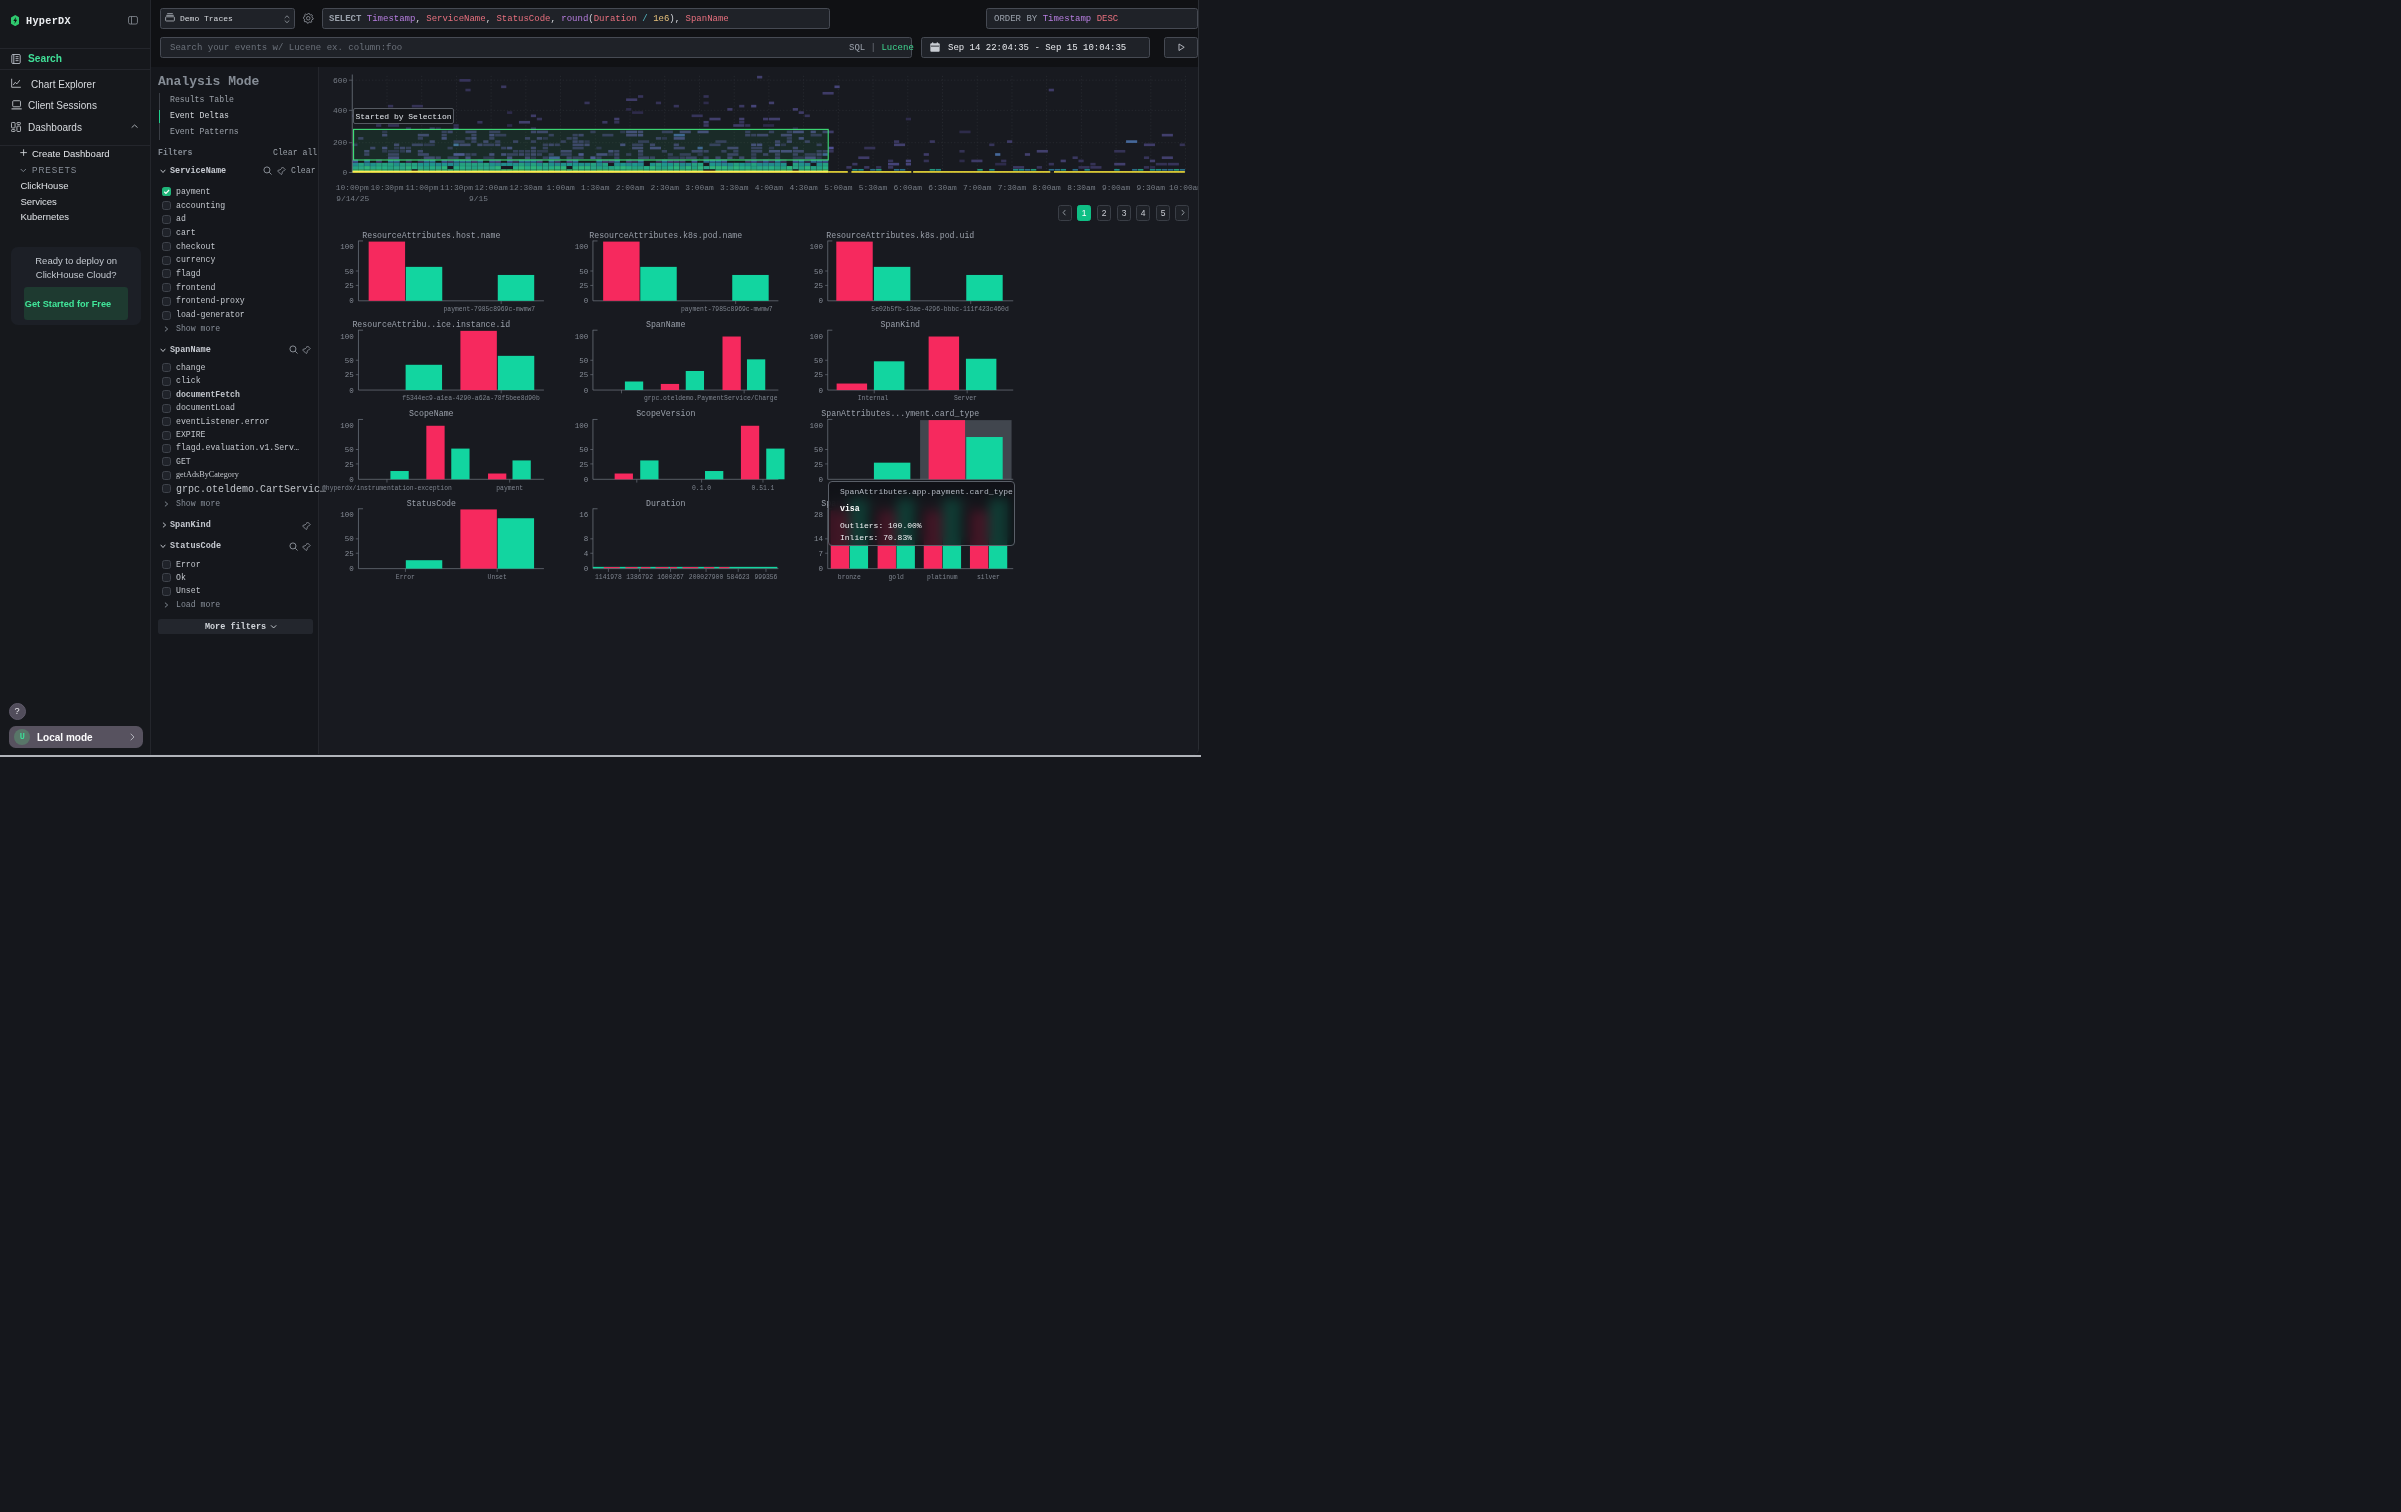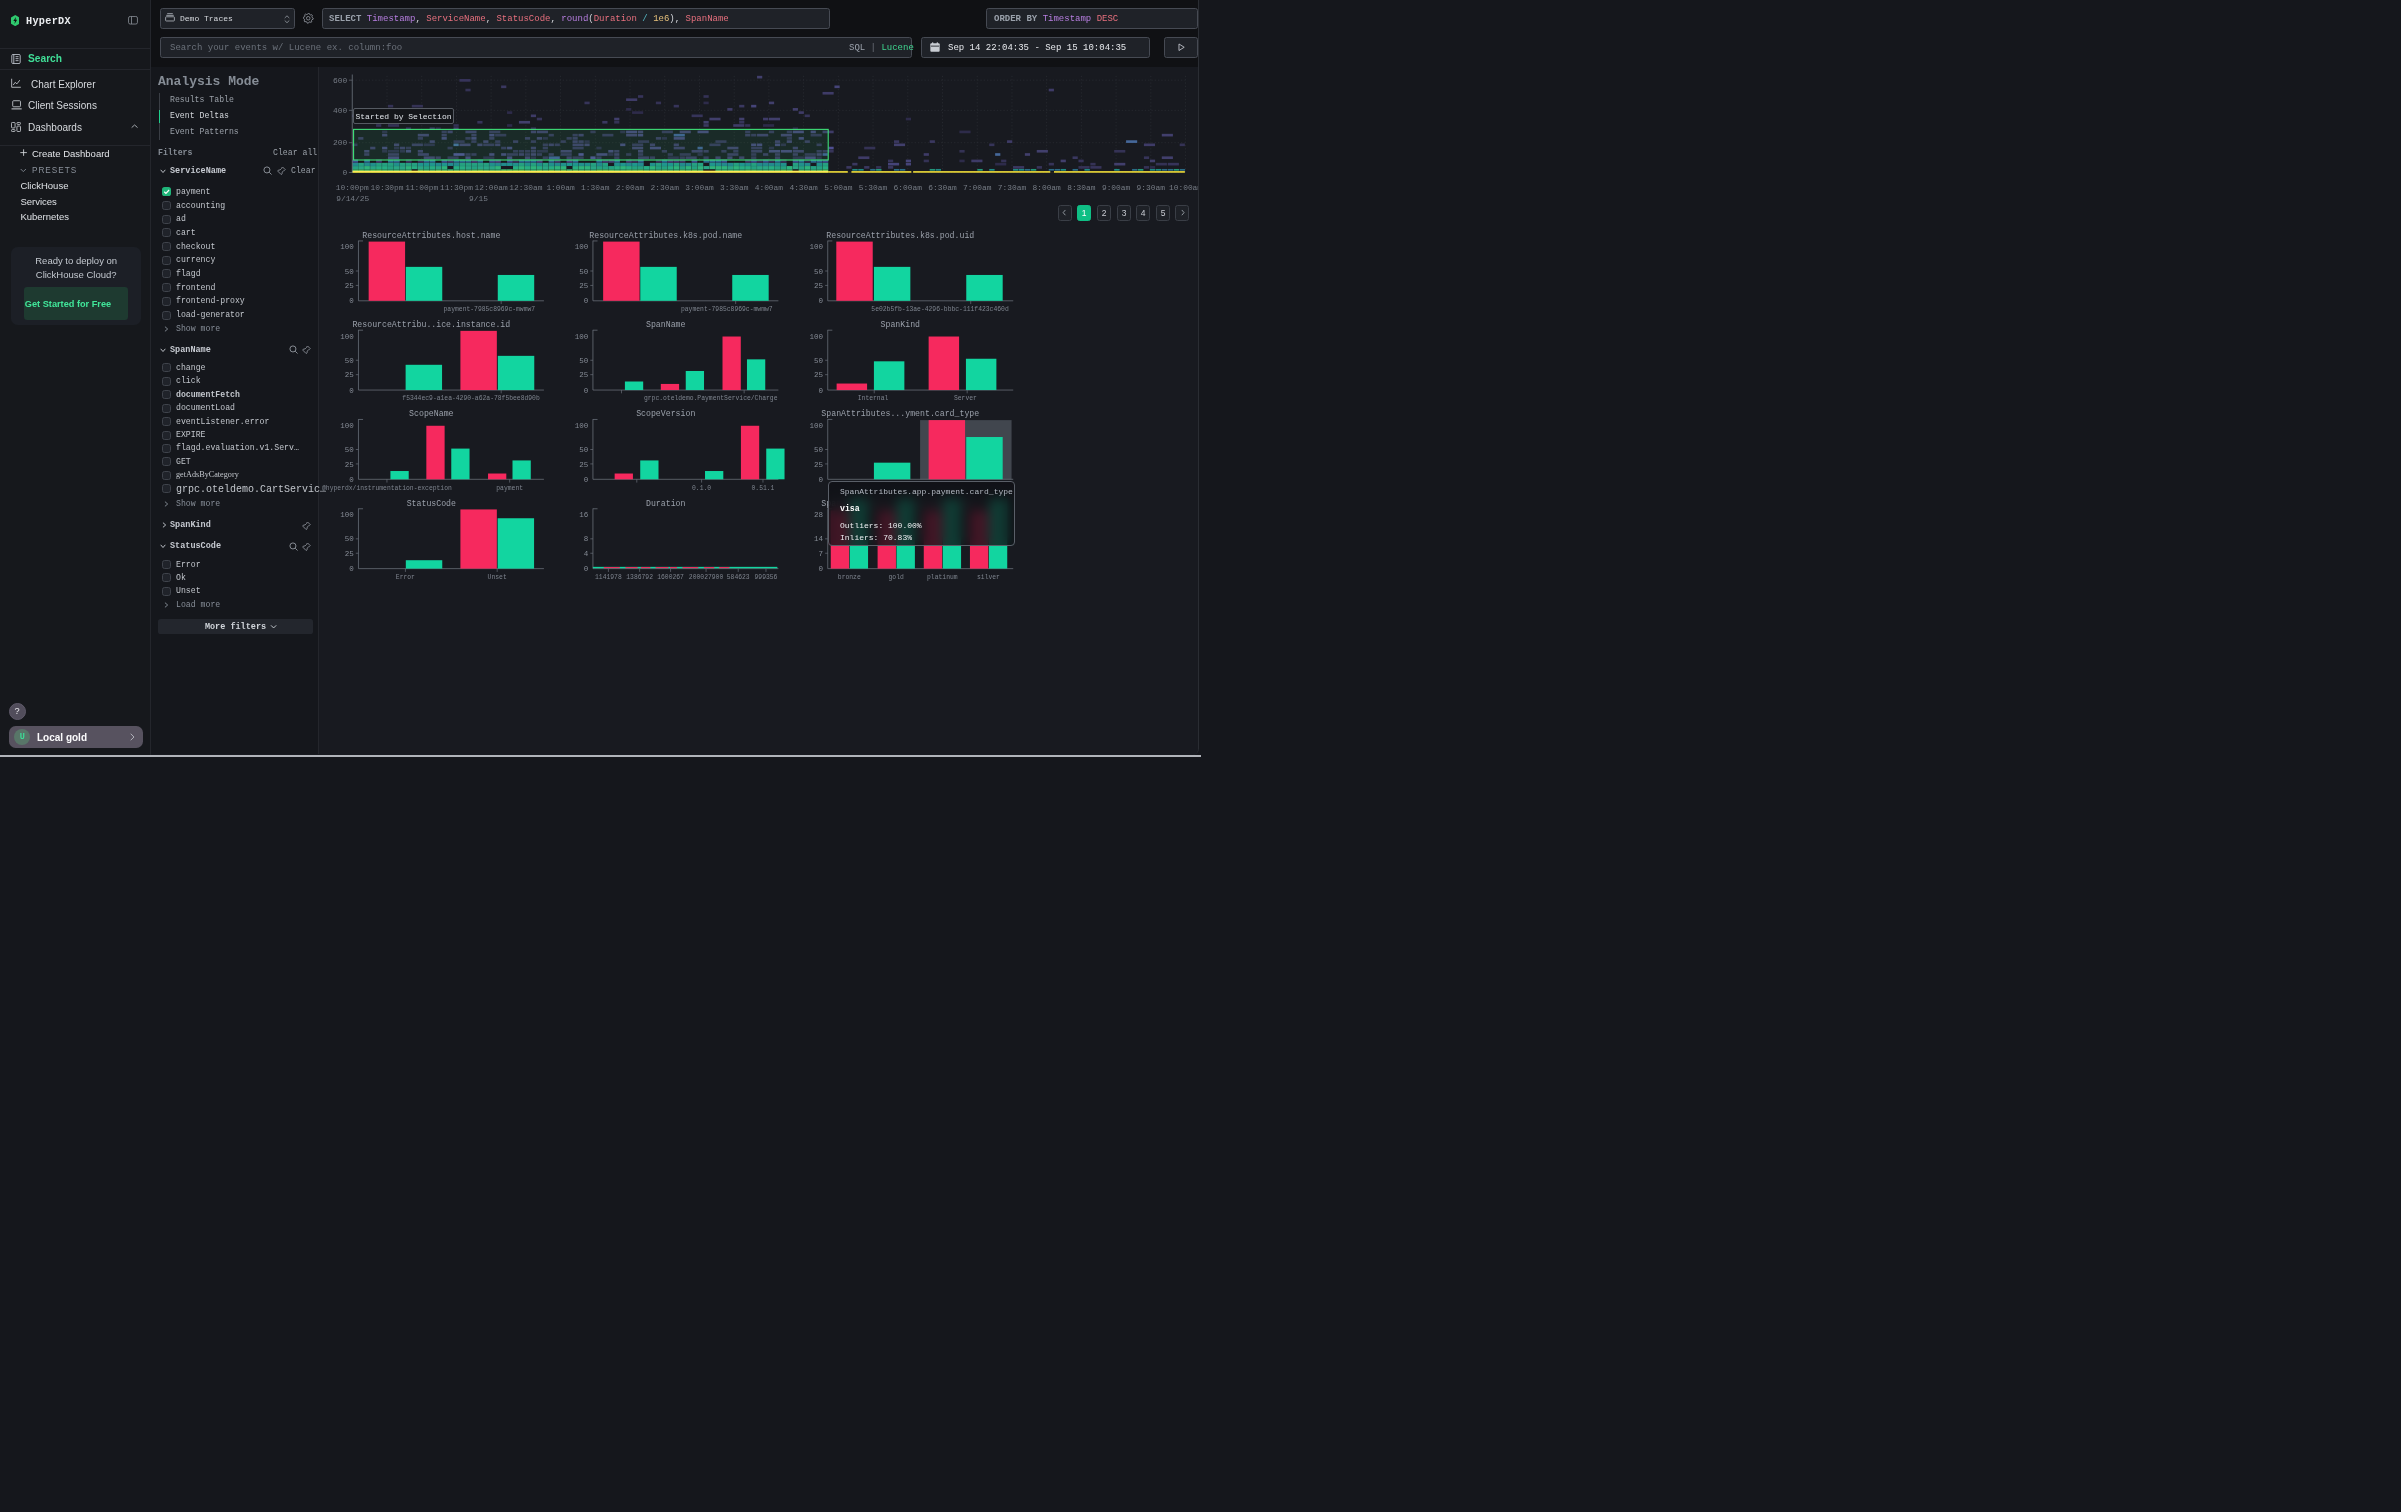--- a/index.html
+++ b/index.html
@@ -81,21 +81,21 @@
   <div class="abs" style="left:11.2px;top:247px;width:130px;height:78px;background:#1c1f26;border-radius:6.6px"></div>
   <div class="abs sans" style="left:11.2px;top:254px;width:130px;text-align:center;font-size:9.5px;line-height:14.3px;color:#c3c8cf">Ready to deploy on<br>ClickHouse Cloud?</div>
   <div class="abs" style="left:24px;top:287px;width:104px;height:33px;background:#1e3a30;border-radius:3.3px"></div>
   <div class="abs sans" style="left:24px;top:299px;width:88px;text-align:center;font-size:9.2px;font-weight:bold;color:#41e69a">Get Started for Free</div>
 
   <div class="abs" style="left:8.5px;top:703px;width:17px;height:17px;border-radius:50%;background:#514d5b;border:1px solid #5f5a6a"></div>
   <div class="abs sans" style="left:8.5px;top:706px;width:17px;text-align:center;font-size:9.2px;color:#e8e9ec">?</div>
   <div class="abs" style="left:8.5px;top:726px;width:134px;height:22.4px;border-radius:6.6px;background:#57525f"></div>
   <div class="abs" style="left:14px;top:729px;width:16.4px;height:16.4px;border-radius:50%;background:#587668"></div>
   <div class="abs mono" style="left:14px;top:732px;width:16.4px;text-align:center;font-size:8.5px;font-weight:bold;color:#3ddc97">U</div>
-  <div class="abs sans" style="left:37px;top:732px;font-size:10px;font-weight:bold;color:#fbfbfc">Local gold</div>
+  <div class="abs sans" style="left:37px;top:732px;font-size:10px;font-weight:bold;color:#fbfbfc">Local mode</div>
   <svg class="abs" style="left:130px;top:733px" width="4.6" height="8" viewBox="0 0 7 12" fill="none" stroke="#b9bdc4" stroke-width="1.4">
     <path d="M1 1 L6 6 L1 11"></path>
   </svg>
 </div>
 
 <div class="abs" style="left:160px;top:8.2px;width:135px;height:21px;background:#1f2228;border:0.7px solid #464a53;border-radius:2.6px"></div>
 <svg class="abs" style="left:165px;top:13px" width="10" height="8.5" viewBox="0 0 15 13" fill="none" stroke="#b9bec5" stroke-width="1.2">
   <line x1="3.2" y1="1" x2="11.8" y2="1"></line>
       <line x1="1.8" y1="3.6" x2="13.2" y2="3.6"></line>
       <rect x="0.8" y="5.8" width="13.4" height="6.4" rx="1"></rect>
@@ -108,21 +108,21 @@
 
 <svg class="abs" style="left:303px;top:13px" width="10.5" height="10.5" viewBox="0 0 16 16">
   <path d="M15.60 8.00 L15.45 9.48 L13.54 10.30 L12.99 11.33 L13.37 13.37 L12.22 14.32 L10.30 13.54 L9.17 13.88 L8.00 15.60 L6.52 15.45 L5.70 13.54 L4.67 12.99 L2.63 13.37 L1.68 12.22 L2.46 10.30 L2.12 9.17 L0.40 8.00 L0.55 6.52 L2.46 5.70 L3.01 4.67 L2.63 2.63 L3.78 1.68 L5.70 2.46 L6.83 2.12 L8.00 0.40 L9.48 0.55 L10.30 2.46 L11.33 3.01 L13.37 2.63 L14.32 3.78 L13.54 5.70 L13.88 6.83 Z" fill="none" stroke="#9aa0a8" stroke-width="1.2" stroke-linejoin="round"></path>
   <circle cx="8" cy="8" r="2.7" fill="none" stroke="#9aa0a8" stroke-width="1.2"></circle>
 </svg>
 
 <div class="abs" style="left:322px;top:8.2px;width:508px;height:21px;background:#1f2228;border:0.7px solid #464a53;border-radius:2.6px"></div>
 <div class="abs mono" style="left:329px;top:13.5px;font-size:9px;color:#d4d7dc"><span style="font-weight:bold;color:#9aa1ab">SELECT</span> <span style="color:#b77ee0">Timestamp</span>, <span style="color:#e8707e">ServiceName</span>, <span style="color:#e8707e">StatusCode</span>, <span style="color:#b77ee0">round</span>(<span style="color:#e8707e">Duration</span> <span style="color:#56b6c2">/</span> <span style="color:#e5c07b">1e6</span>), <span style="color:#e8707e">SpanName</span></div>
 
 <div class="abs" style="left:986px;top:8.2px;width:212px;height:21px;background:#1f2228;border:0.7px solid #464a53;border-radius:2.6px"></div>
-<div class="abs mono" style="left:994px;top:13.5px;font-size:9px"><span style="font-weight:bold;color:#9aa1ab">ORDER BY</span> <span style="color:#b77ee0">Timestamp</span> <span style="color:#e8707e">DESC</span></div>
+<div class="abs mono" style="left:994px;top:13.5px;font-size:9px"><span style="font-weight:normal;color:#9aa1ab">ORDER BY</span> <span style="color:#b77ee0">Timestamp</span> <span style="color:#e8707e">DESC</span></div>
 
 <div class="abs" style="left:160px;top:37px;width:752px;height:21px;background:#1f2228;border:0.7px solid #464a53;border-radius:2.6px"></div>
 <div class="abs mono" style="left:170px;top:43px;font-size:9px;color:#6b717a">Search your events w/ Lucene ex. column:foo</div>
 <div class="abs mono" style="left:849px;top:43px;font-size:9px;color:#9aa1ab">SQL <span style="color:#6b717a">|</span> <span style="color:#3fd68f">Lucene</span></div>
 
 <div class="abs" style="left:921px;top:37px;width:229px;height:21px;background:#1f2228;border:0.7px solid #464a53;border-radius:2.6px"></div>
 <svg class="abs" style="left:930px;top:42px" width="10" height="10" viewBox="0 0 15 15" fill="#c9cdd3">
   <rect x="0.5" y="2" width="14" height="12.5" rx="1.5"></rect>
       <rect x="3" y="0.3" width="2" height="3.4" rx="0.8"></rect>
       <rect x="10" y="0.3" width="2" height="3.4" rx="0.8"></rect>

